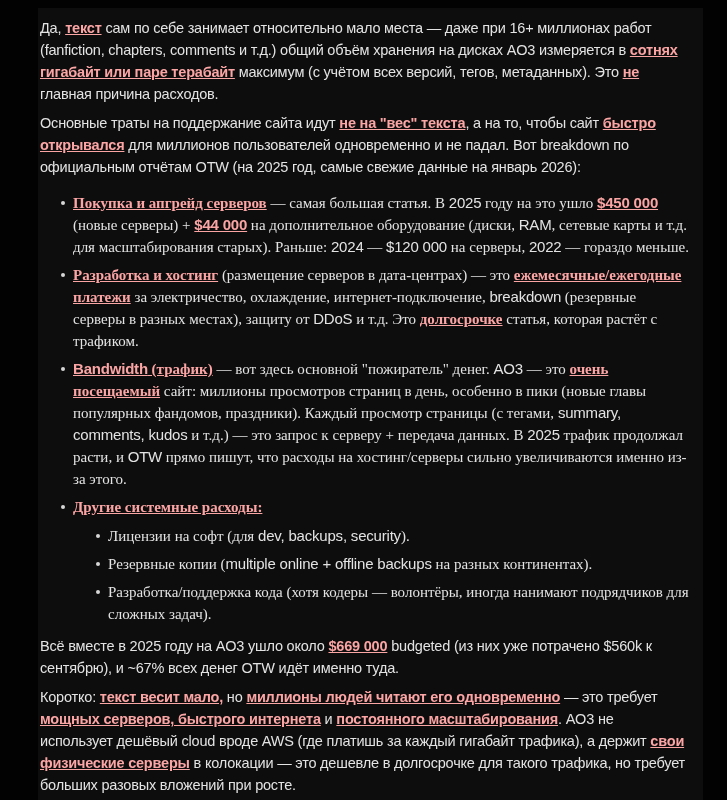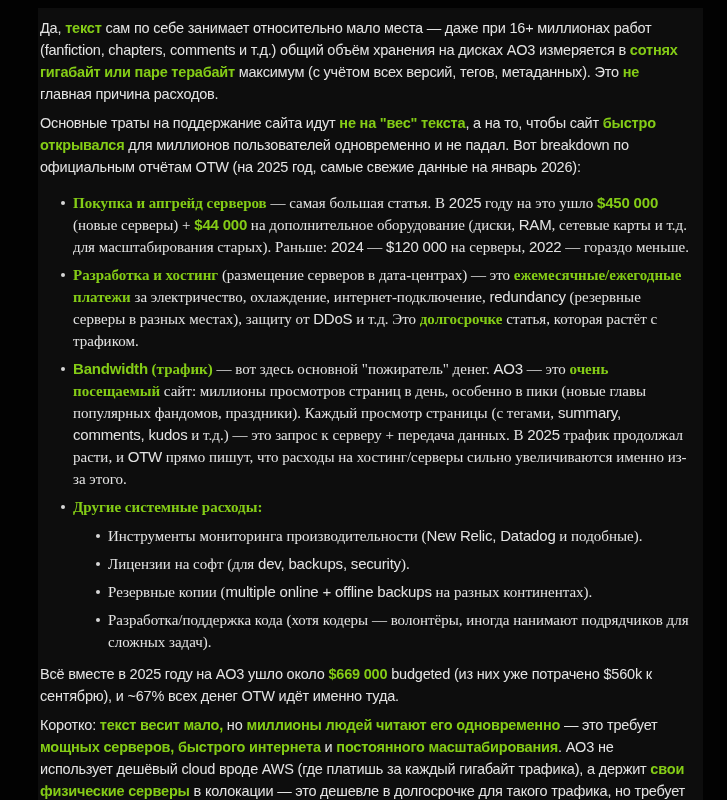--- a/index.html
+++ b/index.html
@@ -16,21 +16,21 @@
     background: #0d0d0d;
     box-sizing: border-box;
     padding: 9px 13px 0 2px;
   }
   .body p {
     margin: 0 0 7px;
     font: 14.5px/22px "Liberation Sans", sans-serif;
     letter-spacing: -0.2px;
     color: #e3e3e3;
   }
-  b { font-weight: bold; color: #84cc16; }
+  b { font-weight: bold; color: #fca5a5; text-decoration: underline; }
   ul {
     list-style: none;
     margin: 14px 0 10px;
     padding: 0 0 0 33px;
     color: #e3e3e3;
   }
   ul li {
     position: relative;
     font: 15px/22px "Liberation Serif", serif;
     letter-spacing: 0;
@@ -53,24 +53,23 @@
 </style>
 </head>
 <body>
 
 <main class="panel">
   <div class="body" id="message-body">
       <p>Да, <b>текст</b> сам по себе занимает относительно мало места — даже при 16+ миллионах работ (fanfiction, chapters, comments и т.д.) общий объём хранения на дисках AO3 измеряется в <b>сотнях гигабайт или паре терабайт</b> максимум (с учётом всех версий, тегов, метаданных). Это <b>не</b> главная причина расходов.</p>
       <p>Основные траты на поддержание сайта идут <b>не на "вес" текста</b>, а на то, чтобы сайт <b>быстро открывался</b> для миллионов пользователей одновременно и не падал. Вот breakdown по официальным отчётам OTW (на 2025 год, самые свежие данные на январь 2026):</p>
       <ul>
         <li><b>Покупка и апгрейд серверов</b> — самая большая статья. В <span class="lat">2025</span> году на это ушло <b><span class="lat">$450 000</span></b> (новые серверы) + <b><span class="lat">$44 000</span></b> на дополнительное оборудование (диски, <span class="lat">RAM</span>, сетевые карты и т.д. для масштабирования старых). Раньше: <span class="lat">2024</span> — <span class="lat">$120 000</span> на серверы, <span class="lat">2022</span> — гораздо меньше.</li>
-        <li><b>Разработка и хостинг</b> (размещение серверов в дата-центрах) — это <b>ежемесячные/ежегодные платежи</b> за электричество, охлаждение, интернет-подключение, <span class="lat">redundancy</span> (резервные серверы в разных местах), защиту от <span class="lat">DDoS</span> и т.д. Это <b>долгосрочке</b> статья, которая растёт с трафиком.</li>
+        <li><b>Разработка и хостинг</b> (размещение серверов в дата-центрах) — это <b>ежемесячные/ежегодные платежи</b> за электричество, охлаждение, интернет-подключение, <span class="lat">breakdown</span> (резервные серверы в разных местах), защиту от <span class="lat">DDoS</span> и т.д. Это <b>долгосрочке</b> статья, которая растёт с трафиком.</li>
         <li><b><span class="lat">Bandwidth</span> (трафик)</b> — вот здесь основной "пожиратель" денег. <span class="lat">AO3</span> — это <b>очень посещаемый</b> сайт: миллионы просмотров страниц в день, особенно в пики (новые главы популярных фандомов, праздники). Каждый просмотр страницы (с тегами, <span class="lat">summary, comments, kudos</span> и т.д.) — это запрос к серверу + передача данных. В <span class="lat">2025</span> трафик продолжал расти, и <span class="lat">OTW</span> прямо пишут, что расходы на хостинг/серверы сильно увеличиваются именно из-за этого.</li>
         <li><b>Другие системные расходы:</b><ul class="sub">
-            <li>Инструменты мониторинга производительности (<span class="lat">New Relic, Datadog</span> и подобные).</li>
             <li>Лицензии на софт (для <span class="lat">dev, backups, security</span>).</li>
             <li>Резервные копии (<span class="lat">multiple online + offline backups</span> на разных континентах).</li>
             <li>Разработка/поддержка кода (хотя кодеры — волонтёры, иногда нанимают подрядчиков для сложных задач).</li>
           </ul></li>
       </ul>
       <p>Всё вместе в 2025 году на AO3 ушло около <b>$669 000</b> budgeted (из них уже потрачено $560k к сентябрю), и ~67% всех денег OTW идёт именно туда.</p>
       <p>Коротко: <b>текст весит мало,</b> но <b>миллионы людей читают его одновременно</b> — это требует <b>мощных серверов, быстрого интернета</b> и <b>постоянного масштабирования</b>. AO3 не использует дешёвый cloud вроде AWS (где платишь за каждый гигабайт трафика), а держит <b>свои физические серверы</b> в колокации — это дешевле в долгосрочке для такого трафика, но требует больших разовых вложений при росте.</p>
     </div>
 </main>
 

